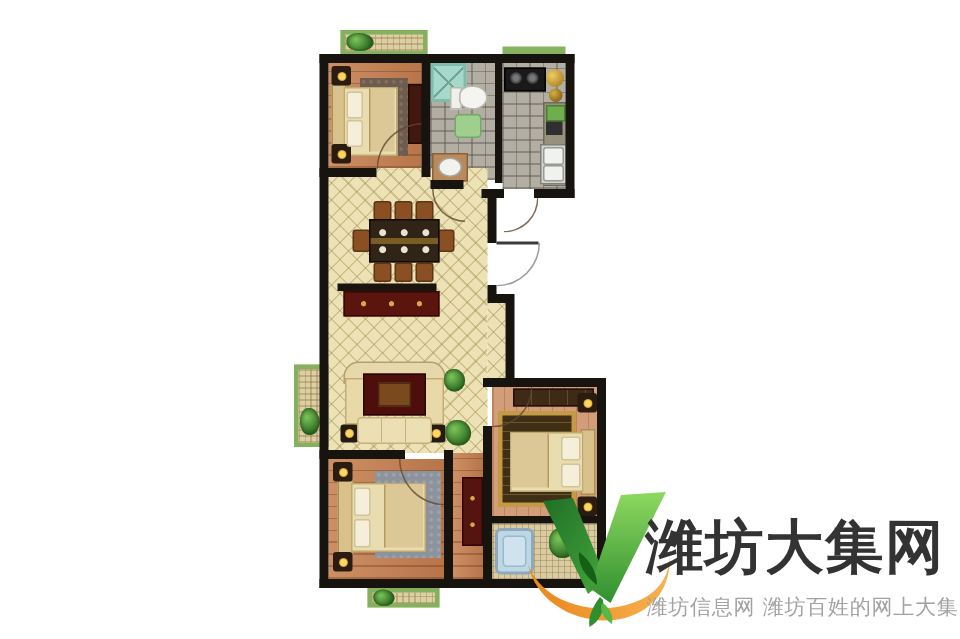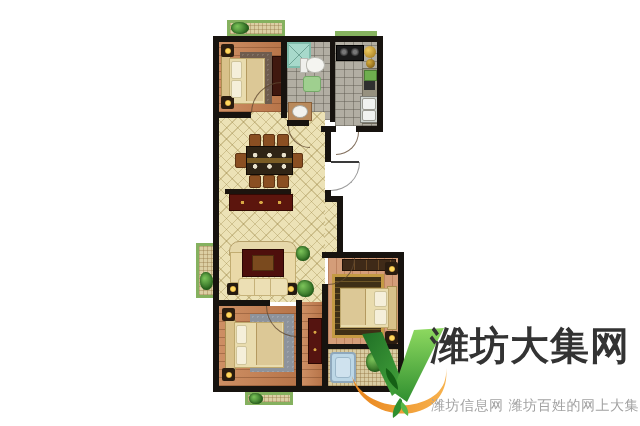--- a/index.html
+++ b/index.html
@@ -39,21 +39,21 @@
     background:radial-gradient(circle,#ffd75e 0 45%,#b9872e 80%,transparent);}
   .pillow{position:absolute;background:#f5efda;border:1px solid #cfc49a;border-radius:2px;z-index:17;}
   .plant{position:absolute;border-radius:45% 55% 50% 50%;z-index:22;
     background:radial-gradient(circle at 35% 35%,#7cc45a,#2e6b22 72%);box-shadow:inset 0 0 3px #1c4a14;}
   .bedbody{position:absolute;background:#e9dcae;border:1px solid #bfa96e;z-index:16;}
   .headboard{position:absolute;background:#d8c18a;border:1px solid #a98f52;z-index:16;}
   .nightstand{position:absolute;width:13px;height:13px;background:#2a1c10;border-radius:2px;z-index:16;}
   .nightstand::after{content:"";position:absolute;left:3.5px;top:3.5px;width:6px;height:6px;border-radius:50%;
     background:radial-gradient(circle,#ffd75e 0 45%,#a8781f 80%,transparent);}
   
-  .wm-title{position:absolute;left:430px;top:324px;width:206px;font-size:39px;line-height:44px;
+  .wm-title{position:absolute;left:430px;top:344px;width:206px;font-size:39px;line-height:44px;
     font-weight:800;color:#333333;letter-spacing:1px;white-space:nowrap;z-index:50;}
   .wm-sub{position:absolute;left:431px;top:397px;width:205px;font-size:14px;line-height:17px;
     font-weight:500;color:#a2a2a2;letter-spacing:0.5px;white-space:nowrap;z-index:50;}
   .wm-logo{position:absolute;left:350px;top:328px;width:100px;height:92px;z-index:49;}
 </style>
 </head>
 <body>
 
 <div class="abs" style="left:0;top:0;width:640px;height:426px;">
 

